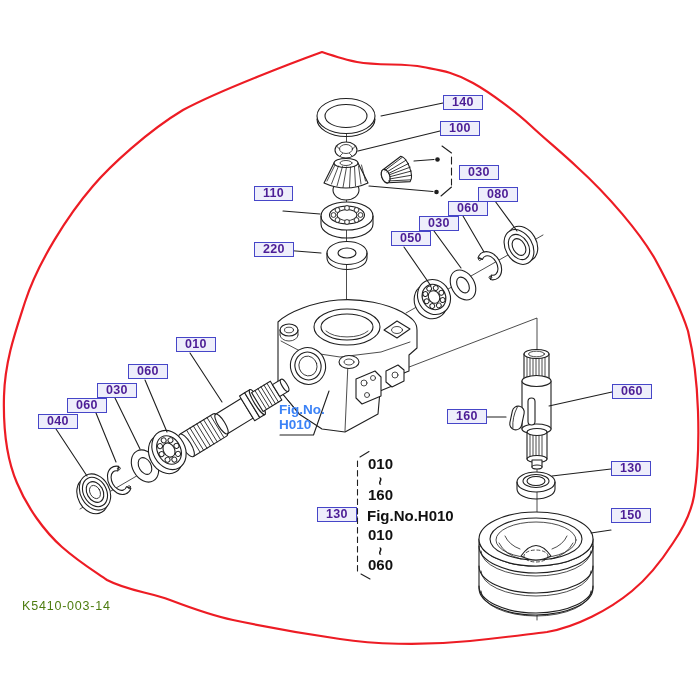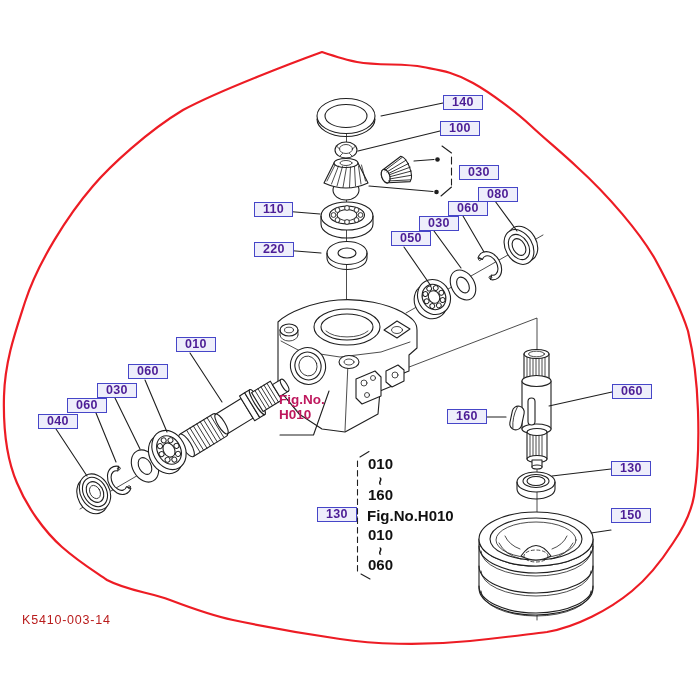--- a/index.html
+++ b/index.html
@@ -6,27 +6,27 @@
   .stage{position:relative;width:700px;height:700px;background:#fff;overflow:hidden;
          font-family:"Liberation Sans",sans-serif;}
   .art{position:absolute;left:0;top:0;}
   .ln{stroke:#1f1f1f;fill:none;stroke-width:1.1;stroke-linecap:round;stroke-linejoin:round;}
   .thin{stroke-width:0.8;}
   .fw{stroke:#1f1f1f;fill:#ffffff;stroke-width:1.1;stroke-linejoin:round;}
   .red{stroke:#ed1c24;stroke-width:2.2;fill:none;stroke-linejoin:round;}
   .callout{position:absolute;font:700 12.5px/13px "Liberation Sans",sans-serif;color:#4c1d95;
            background:#eeeefb;border:1.6px solid #4646c8;padding:0 8px;letter-spacing:.3px;
            cursor:pointer;white-space:nowrap;}
-  .fig-note{position:absolute;left:279px;top:392px;font:700 13.5px/15px "Liberation Sans",sans-serif;
-            color:#be185d;white-space:nowrap;}
+  .fig-note{position:absolute;left:279px;top:402px;font:700 13.5px/15px "Liberation Sans",sans-serif;
+            color:#3b82f6;white-space:nowrap;}
   .rl-item{position:absolute;font:700 15px/16px "Liberation Sans",sans-serif;color:#111;white-space:nowrap;}
   .rl-tilde{position:absolute;font:700 14px/12px "Liberation Sans",sans-serif;color:#111;
             transform:rotate(90deg);transform-origin:center;}
-  .code{position:absolute;left:22px;top:613px;font:400 12.5px/14px "Liberation Sans",sans-serif;
-        color:#b91c1c;letter-spacing:.8px;}
+  .code{position:absolute;left:22px;top:599px;font:400 12.5px/14px "Liberation Sans",sans-serif;
+        color:#4d7c0f;letter-spacing:.8px;}
 </style>
 </head>
 <body>
 
 <div class="stage">
 
 <svg class="art" width="700" height="700" viewBox="0 0 700 700">
 
   <path class="red" d="M322 52 C300 60 220 90 183 110 C148 131 110 166 93 186 C68 215 38 262 25 302 C16 330 5 360 4 396 C3 432 8 462 17 483 C27 507 44 531 62 547 C79 562 94 571 107 580 C128 591 149 592 170 600 C199 611 214 616 233 620 C271 628 299 633 340 639 C372 644 420 646 470 641 C509 637 529 634 547 632 C576 627 609 610 632 591 C649 577 662 560 673 543 C684 527 691 513 694 496 C698 471 699 441 698 411 C697 381 694 356 688 331 C680 306 667 281 655 259 C640 233 609 196 577 167 C561 152 545 139 530 125 C516 112 491 93 473 83 C452 71 438 70 423 67 C404 63 380 66 357 62 C346 60 331 55 322 52 Z"></path>
 
@@ -268,21 +268,21 @@
   </g>
 </svg>
 
 <div class="callout" style="left:443px;top:95px">140</div>
 <div class="callout" style="left:440px;top:121px">100</div>
 <div class="callout" style="left:459px;top:165px">030</div>
 <div class="callout" style="left:478px;top:187px">080</div>
 <div class="callout" style="left:448px;top:201px">060</div>
 <div class="callout" style="left:419px;top:216px">030</div>
 <div class="callout" style="left:391px;top:231px">050</div>
-<div class="callout" style="left:254px;top:202px">110</div>
+<div class="callout" style="left:254px;top:186px">110</div>
 <div class="callout" style="left:254px;top:242px">220</div>
 <div class="callout" style="left:176px;top:337px">010</div>
 <div class="callout" style="left:128px;top:364px">060</div>
 <div class="callout" style="left:97px;top:383px">030</div>
 <div class="callout" style="left:67px;top:398px">060</div>
 <div class="callout" style="left:38px;top:414px">040</div>
 <div class="callout" style="left:612px;top:384px">060</div>
 <div class="callout" style="left:447px;top:409px">160</div>
 <div class="callout" style="left:611px;top:461px">130</div>
 <div class="callout" style="left:611px;top:508px">150</div>

